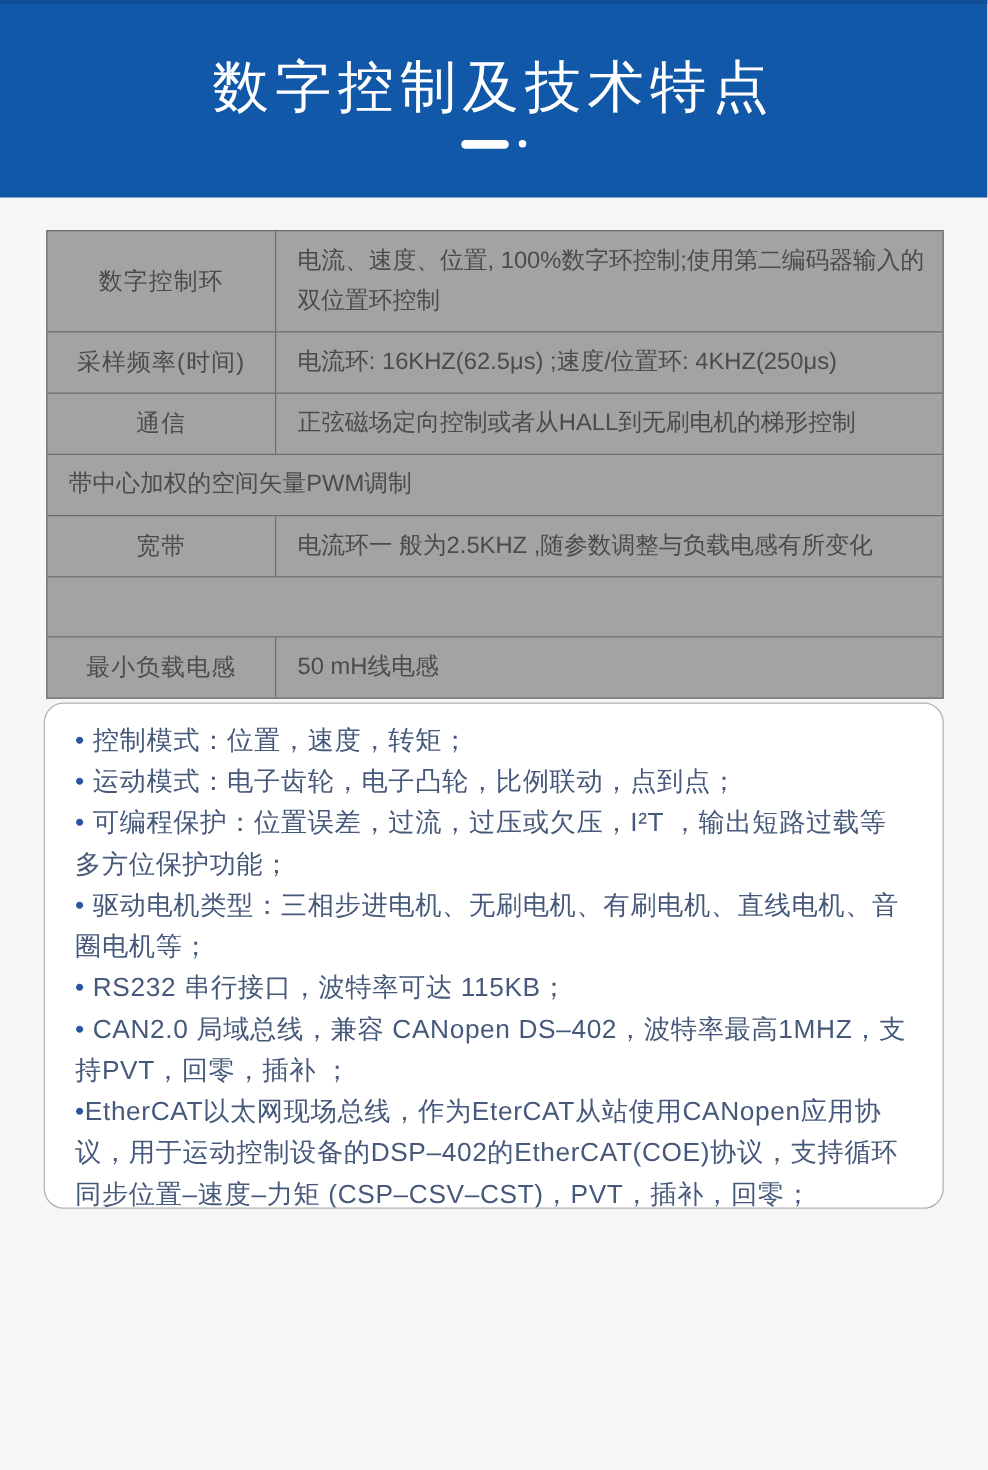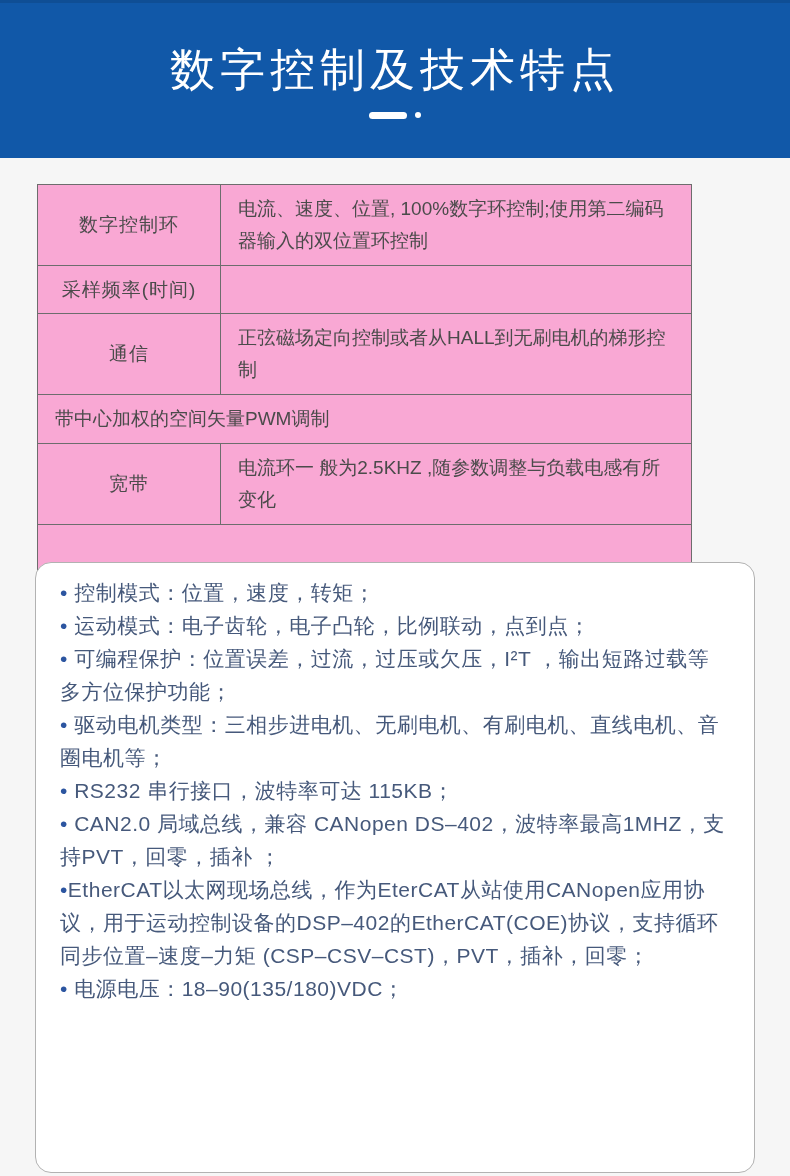--- a/index.html
+++ b/index.html
@@ -48,24 +48,24 @@
   .underline-dot {
     width: 6px; height: 6px;
     background: #ffffff;
     border-radius: 50%;
   }
 
   
   .spec-table {
     position: absolute;
     left: 37px; top: 184px;
-    width: 655px;
+    width: 718px;
     border: 1px solid #6d6d6d;
     box-sizing: border-box;
-    background: #f9a8d4;
+    background: #a3a3a3;
   }
   .spec-row {
     display: flex;
     border-top: 1px solid #6d6d6d;
     min-height: 47px;
   }
   .spec-row:first-child { border-top: none; }
   .spec-label {
     flex: 0 0 183px;
     width: 183px;
@@ -88,21 +88,21 @@
     font-size: 19px;
     line-height: 32px;
     padding: 8px 12px 8px 17px;
     box-sizing: border-box;
   }
 
   
   .features-box {
     position: absolute;
     left: 35px; top: 562px;
-    width: 720px; height: 611px;
+    width: 720px; height: 405px;
     box-sizing: border-box;
     background: #ffffff;
     border: 1px solid #b2b2b2;
     border-radius: 16px;
     padding: 13px 24px 12px 24px;
     overflow: hidden;
   }
   .feature-item {
     margin: 0;
     color: #46597b;
@@ -124,20 +124,21 @@
   </div>
 </div>
 
 <div class="spec-table">
     <div class="spec-row">
       <div class="spec-label">数字控制环</div>
       <div class="spec-value">电流、速度、位置, 100%数字环控制;使用第二编码器输入的双位置环控制</div>
     </div>
     <div class="spec-row">
       <div class="spec-label">采样频率(时间)</div>
+      <div class="spec-value">电流环: 16KHZ(62.5μs) ;速度/位置环: 4KHZ(250μs)</div>
     </div>
     <div class="spec-row">
       <div class="spec-label">通信</div>
       <div class="spec-value">正弦磁场定向控制或者从HALL到无刷电机的梯形控制</div>
     </div>
     <div class="spec-row">
       <div class="spec-value">带中心加权的空间矢量PWM调制</div>
     </div>
     <div class="spec-row">
       <div class="spec-label">宽带</div>

